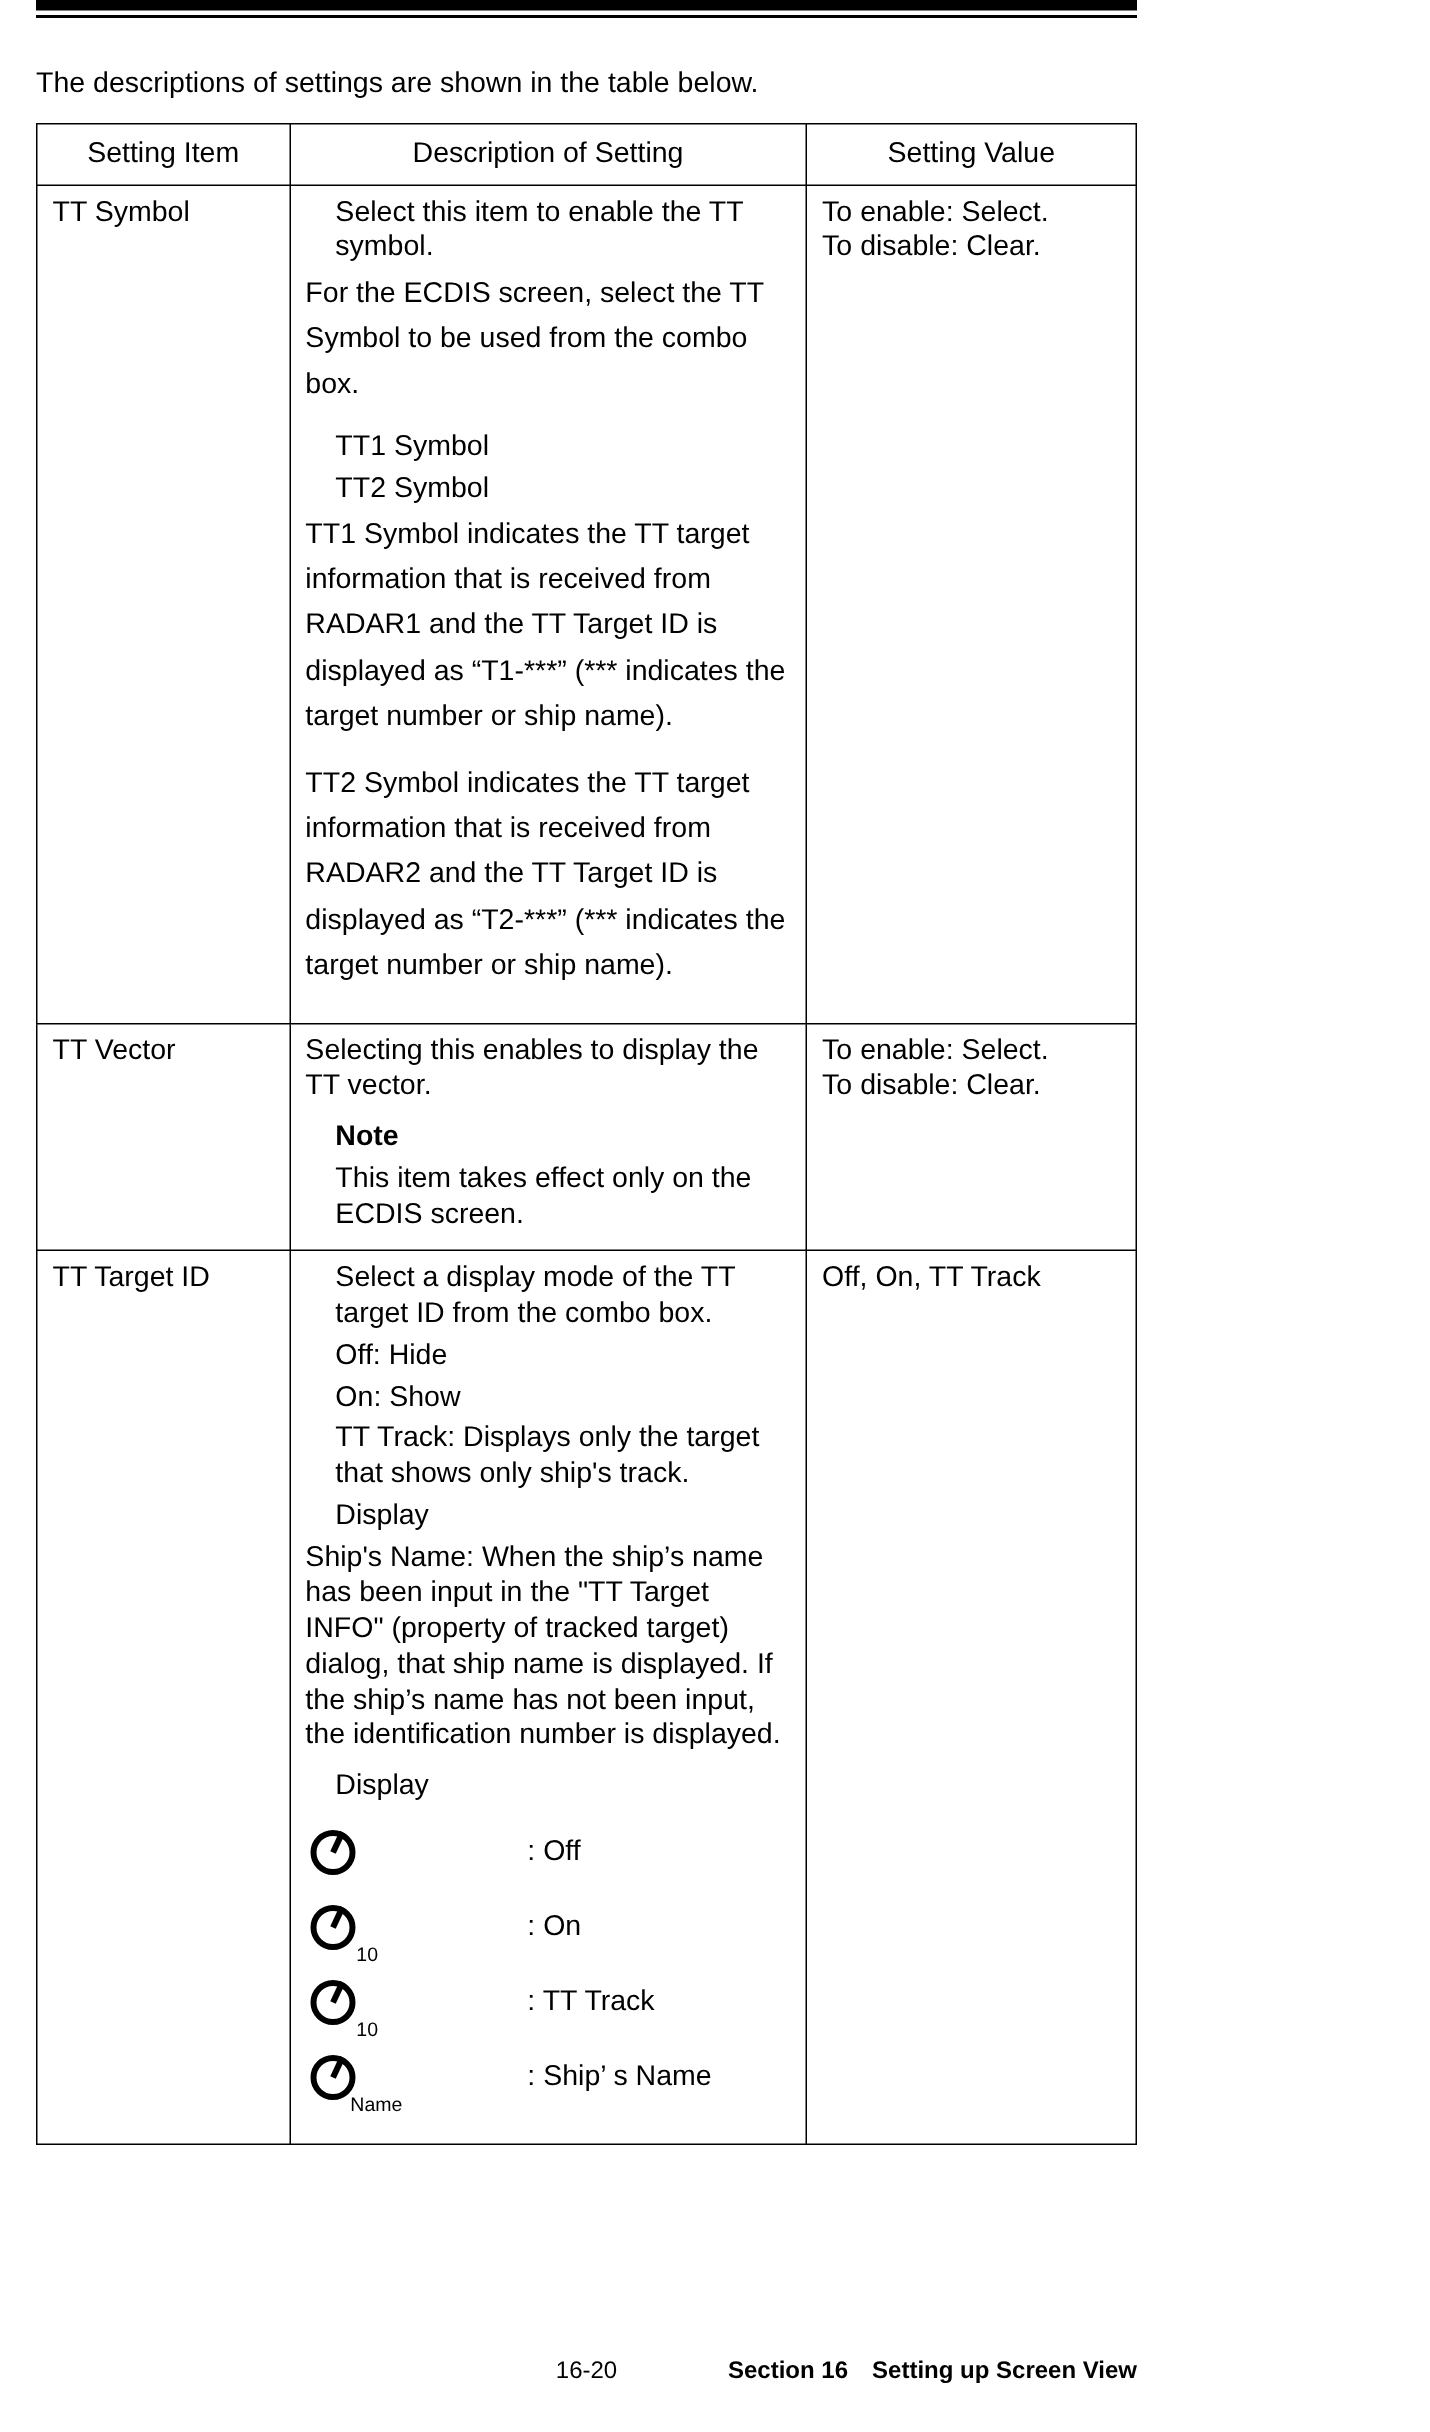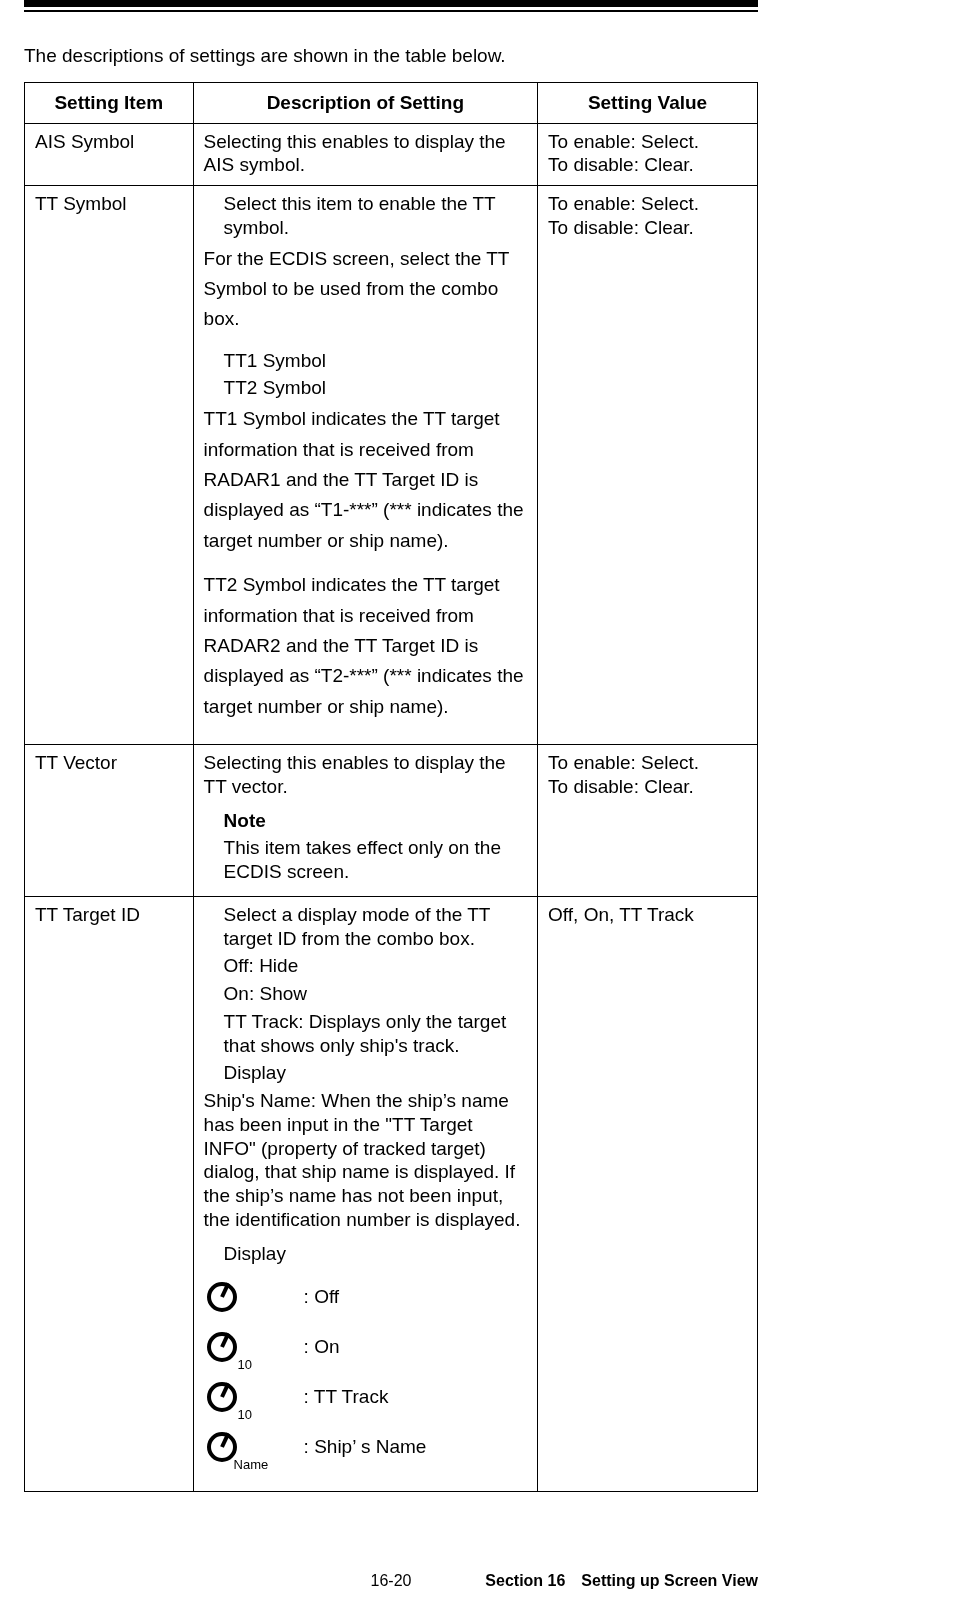--- a/index.html
+++ b/index.html
@@ -38,21 +38,21 @@
   }
   table.settings th, table.settings td {
     border: 1.5px solid #000;
     padding: 6px 10px 8px 10px;
     vertical-align: top;
     text-align: left;
     font-weight: normal;
   }
   table.settings th {
     text-align: center;
-    font-weight: bold;
+    font-weight: normal;
     padding-top: 8px;
     padding-bottom: 8px;
   }
   col.c1 { width: 23%; }
   col.c2 { width: 47%; }
   col.c3 { width: 30%; }
   .para { margin: 0 0 10px 0; }
   .para.tight { margin-bottom: 4px; margin-left: 20px; }
   .para.loose { margin-bottom: 14px; line-height: 1.6; }
   .bold { font-weight: bold; }
@@ -66,21 +66,21 @@
     width: 74px;
     display: flex;
     align-items: flex-end;
     justify-content: flex-start;
   }
   .symfig svg { display: block; }
   .sublabel {
     font-size: 13px;
     margin-top: 2px;
   }
-  .symlabel { font-size: 19px; }
+  .symlabel { font-size: 19px; margin-left: 48px; }
   .footer {
     position: absolute;
     bottom: 30px;
     left: 24px;
     right: 24px;
     display: flex;
     justify-content: flex-end;
     font-size: 16px;
   }
   .footer .pg { position: absolute; left: 50%; transform: translateX(-50%); }
@@ -103,28 +103,20 @@
     </colgroup>
     <thead>
       <tr>
         <th>Setting Item</th>
         <th>Description of Setting</th>
         <th>Setting Value</th>
       </tr>
     </thead>
     <tbody>
 
-      <tr>
-        <td>AIS Symbol</td>
-        <td>Selecting this enables to display the AIS symbol.</td>
-        <td>
-          <div>To enable: Select.</div>
-          <div>To disable: Clear.</div>
-        </td>
-      </tr>
 
       <tr>
         <td>TT Symbol</td>
         <td>
           <p class="para tight">Select this item to enable the TT symbol.</p>
           <p class="para loose">For the ECDIS screen, select the TT Symbol to be used from the combo box.</p>
           <p class="para tight">TT1 Symbol</p>
           <p class="para tight">TT2 Symbol</p>
           <p class="para loose">TT1 Symbol indicates the TT target information that is received from RADAR1 and the TT Target ID is displayed as “T1-***” (*** indicates the target number or ship name).</p>
           <p class="para loose">TT2 Symbol indicates the TT target information that is received from RADAR2 and the TT Target ID is displayed as “T2-***” (*** indicates the target number or ship name).</p>

